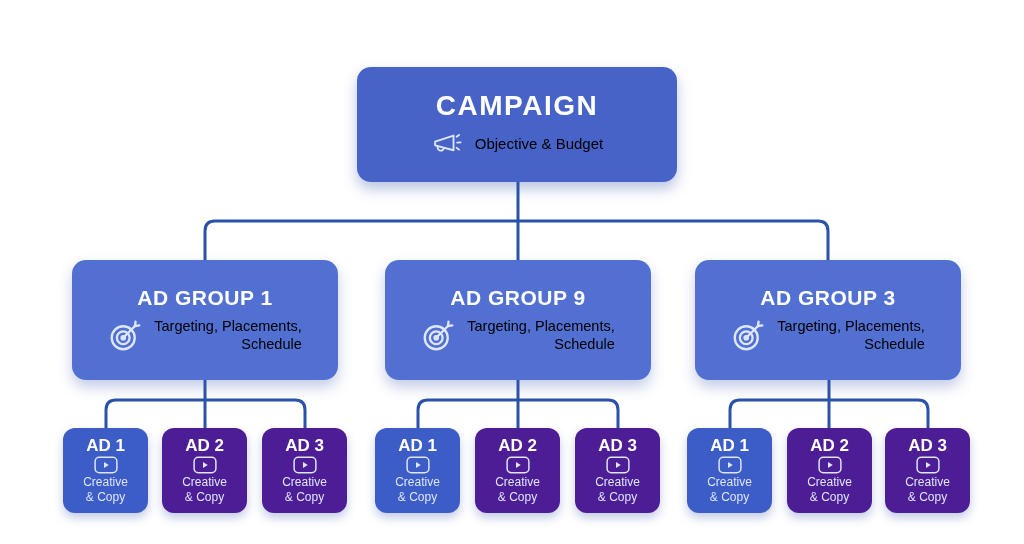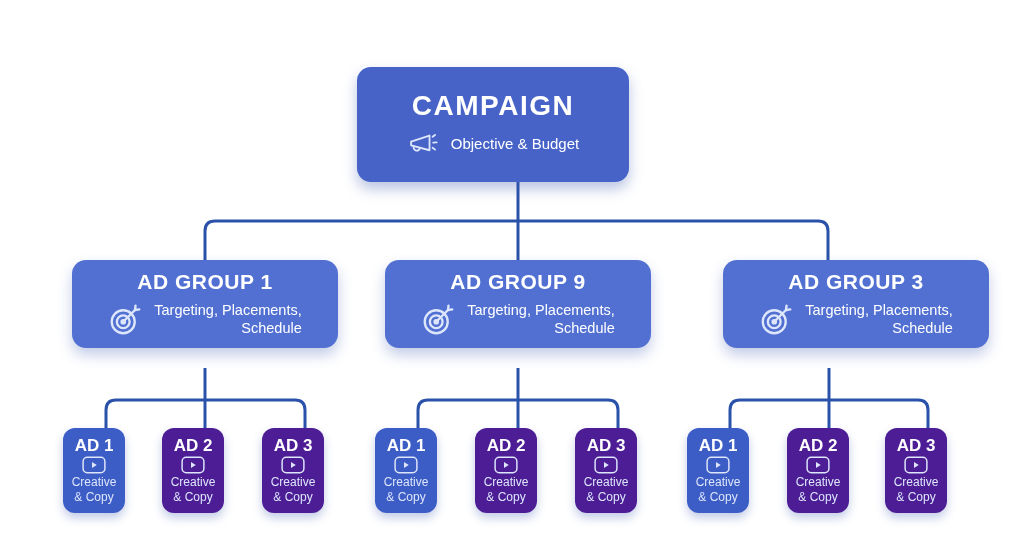--- a/index.html
+++ b/index.html
@@ -7,37 +7,37 @@
     position:relative;width:1024px;height:544px;background:#ffffff;
     font-family:"Liberation Sans",sans-serif;overflow:hidden;
   }
   #connectors{position:absolute;left:0;top:0;z-index:0;}
   .node{
     position:absolute;z-index:1;display:flex;flex-direction:column;
     align-items:center;justify-content:center;color:#ffffff;
   }
   
   .campaign{
-    left:357px;top:67px;width:272px;height:115px;border-radius:14px;
+    left:357px;top:67px;width:320px;height:115px;border-radius:14px;
     background:#4763c8;box-shadow:0 7px 14px rgba(55,85,175,.35);gap:10px;
   }
   .campaign .title{font-size:28px;font-weight:bold;letter-spacing:1.5px;line-height:1;}
-  .sub-row{display:flex;align-items:center;gap:10px;color:#ffffff;}
+  .sub-row{display:flex;align-items:center;gap:10px;color:#000000;}
   .campaign .sub-row{font-size:15px;}
   
   .group{
-    top:260px;width:266px;height:88px;border-radius:14px;
+    top:260px;width:266px;height:120px;border-radius:14px;
     background:#5170d2;box-shadow:0 7px 14px rgba(55,85,175,.30);gap:9px;
   }
-  .g1{left:72px}.g2{left:385px}.g3{left:723px}
+  .g1{left:72px}.g2{left:385px}.g3{left:695px}
   .group .title{font-size:21px;font-weight:bold;letter-spacing:.5px;line-height:1;}
   .group .sub-row{font-size:14.5px;line-height:1.25;text-align:right;}
   
   .ad{
-    top:428px;width:62px;height:85px;border-radius:12px;
+    top:428px;width:85px;height:85px;border-radius:12px;
     box-shadow:0 5px 10px rgba(55,85,175,.30);gap:1px;
   }
   .ad-c1{background:#3c5cc6}
   .ad-c2{background:#4c1d95}
   .ad-c3{background:#4c1d95}
   .a11{left:63px}.a12{left:162px}.a13{left:262px}
   .a21{left:375px}.a22{left:475px}.a23{left:575px}
   .a31{left:687px}.a32{left:787px}.a33{left:885px}
   .ad .title{font-size:17px;font-weight:bold;line-height:1.1;}
   .ad .line{font-size:12px;color:#dde6fb;line-height:1.18;}

